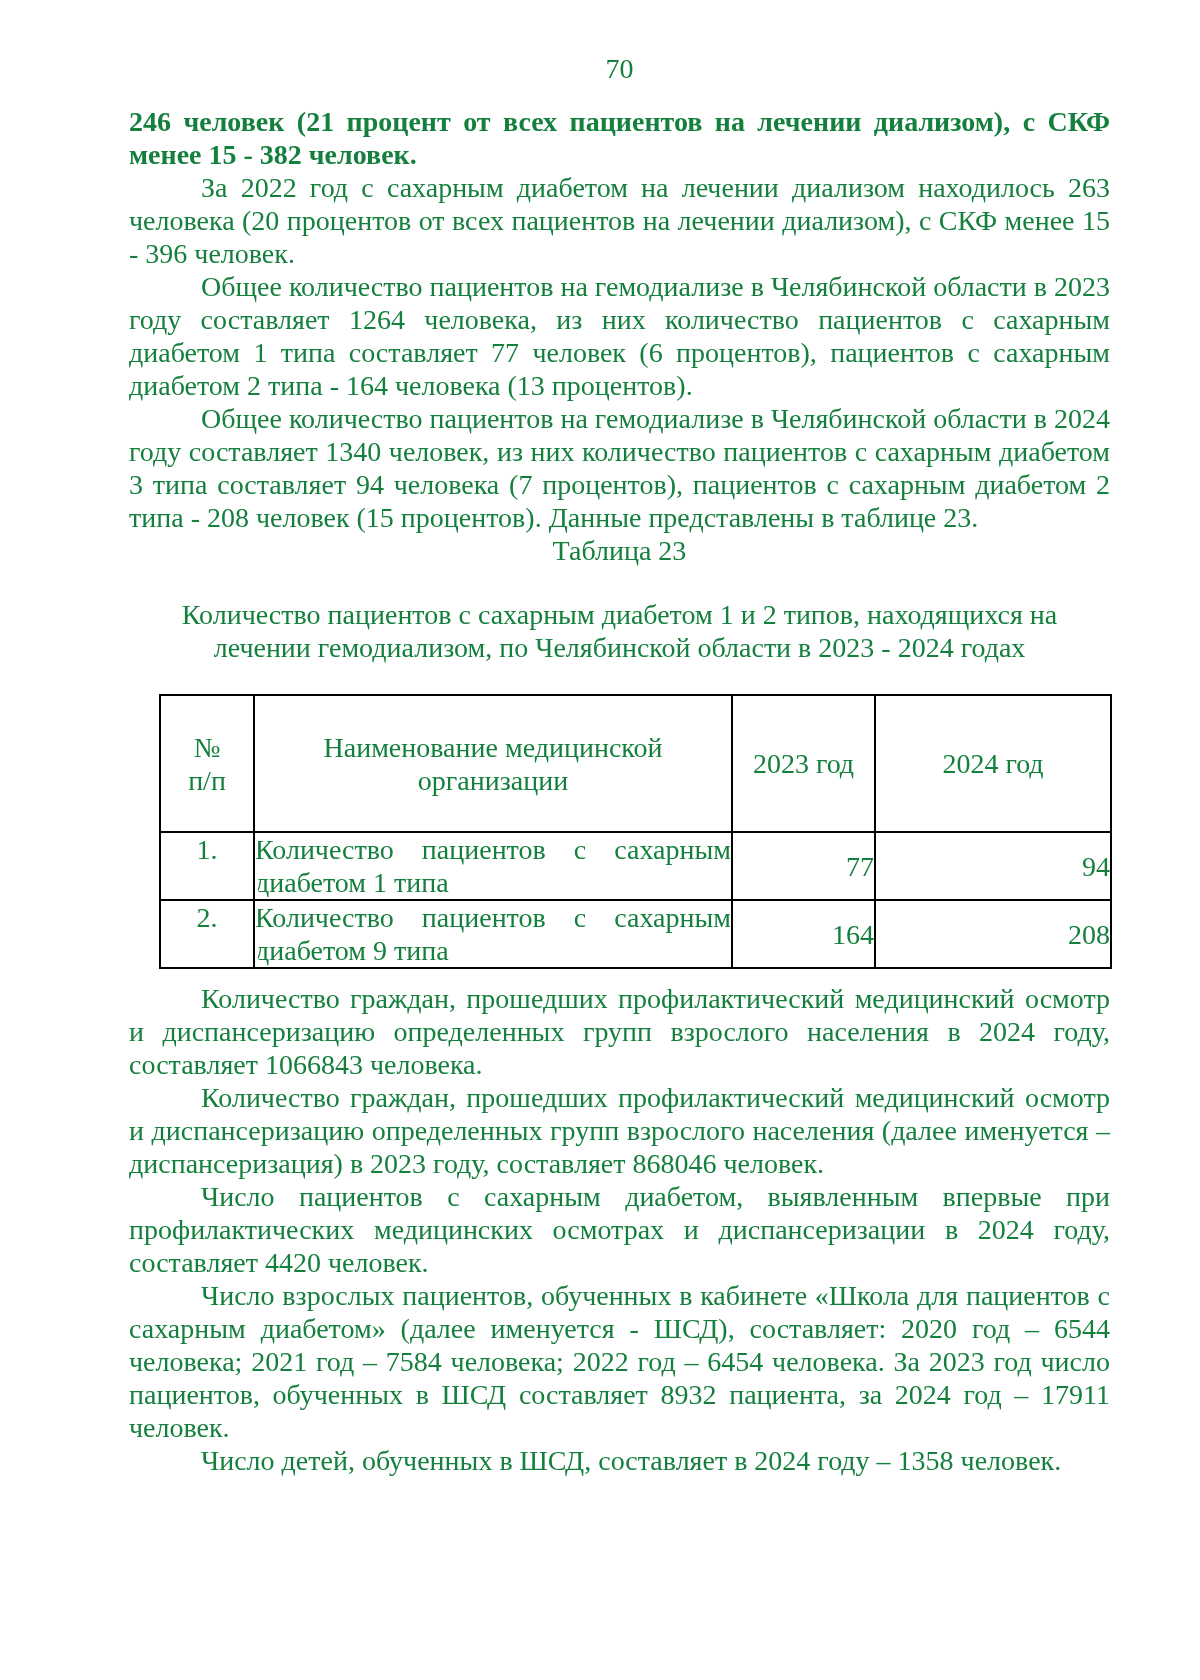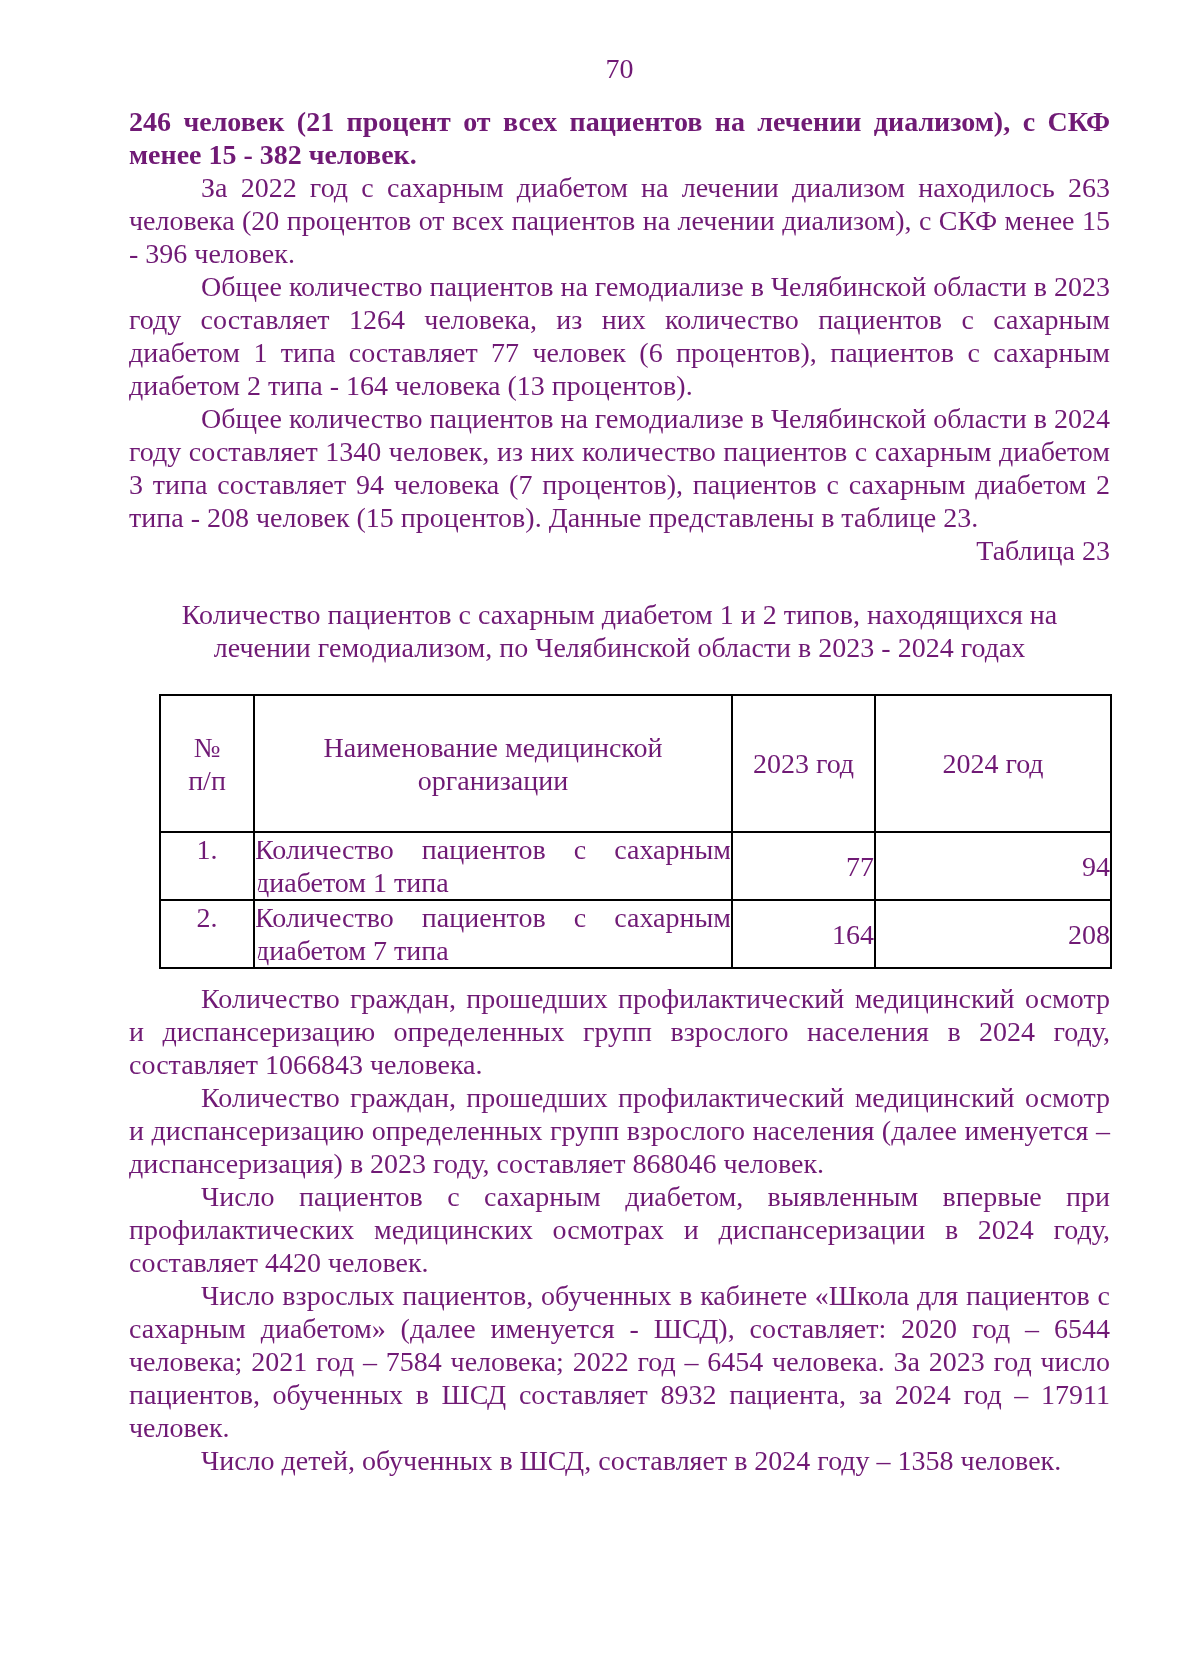--- a/index.html
+++ b/index.html
@@ -9,41 +9,41 @@
     height: 1680px;
     overflow: hidden;
     background: #ffffff;
   }
   .page {
     box-sizing: border-box;
     width: 1200px;
     height: 1680px;
     padding: 52px 90px 0 129px;
     background: #ffffff;
-    color: #701a75;
+    color: #15803d;
     font-family: "Liberation Serif", "DejaVu Serif", serif;
     font-size: 28px;
     line-height: 33px;
   }
   .page-number {
     text-align: center;
     margin: 0 0 20px 0;
   }
   .para {
     margin: 0;
     text-align: justify;
     text-indent: 72px;
   }
   .para.no-indent {
     text-indent: 0;
     font-weight: bold;
   }
   .table-label {
     margin: 0;
-    text-align: right;
+    text-align: center;
   }
   .table-title {
     margin: 31px auto 11px auto;
     max-width: 880px;
     text-align: center;
   }
   table.data-table {
     border-collapse: collapse;
     table-layout: fixed;
     width: 951px;
@@ -119,21 +119,21 @@
       </thead>
       <tbody>
         <tr>
           <td class="cell-num">1.</td>
           <td class="cell-name">Количество пациентов с сахарным диабетом 1 типа</td>
           <td class="cell-val">77</td>
           <td class="cell-val">94</td>
         </tr>
         <tr>
           <td class="cell-num">2.</td>
-          <td class="cell-name">Количество пациентов с сахарным диабетом 7 типа</td>
+          <td class="cell-name">Количество пациентов с сахарным диабетом 9 типа</td>
           <td class="cell-val">164</td>
           <td class="cell-val">208</td>
         </tr>
       </tbody>
     </table>
 
     <p class="para">Количество граждан, прошедших профилактический медицинский осмотр и диспансеризацию определенных групп взрослого населения в 2024 году, составляет 1066843 человека.</p>
 
     <p class="para">Количество граждан, прошедших профилактический медицинский осмотр и диспансеризацию определенных групп взрослого населения (далее именуется – диспансеризация) в 2023 году, составляет 868046 человек.</p>
 

